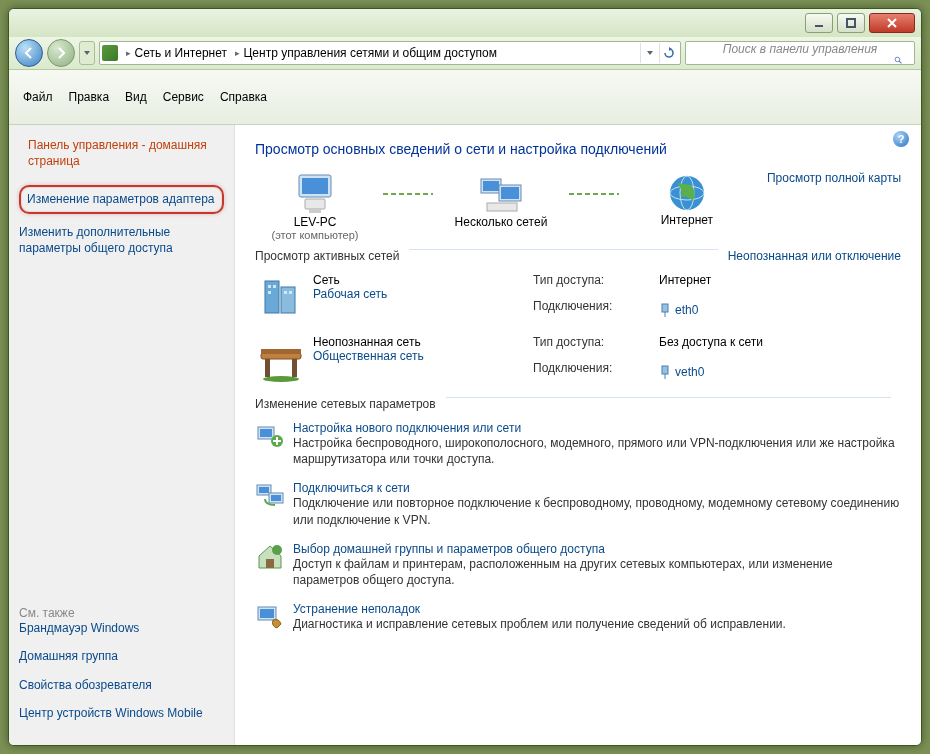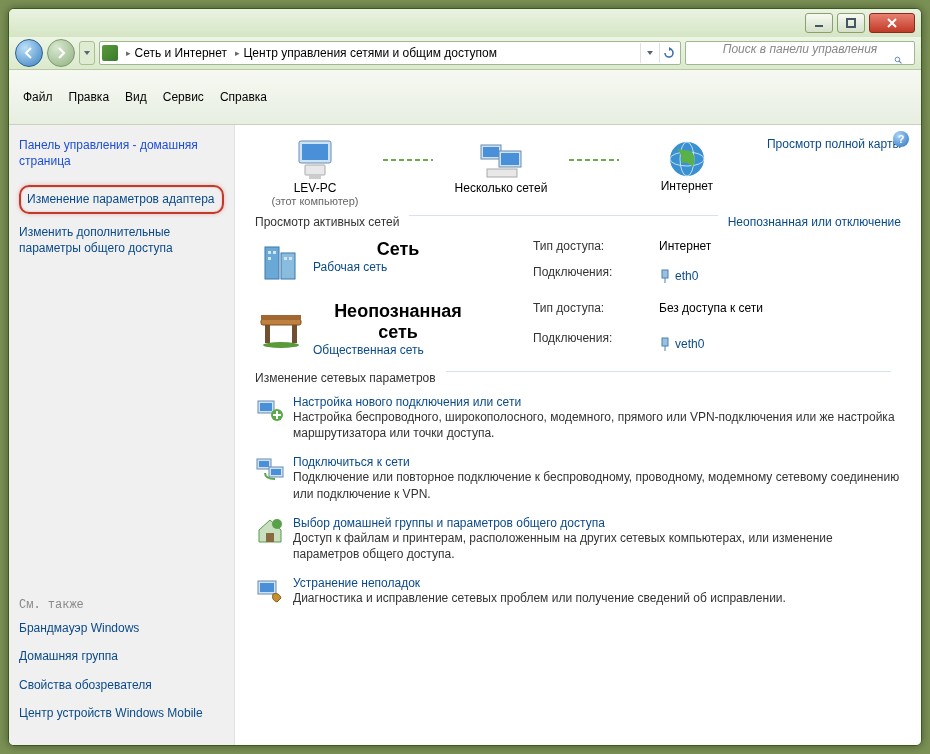--- a/index.html
+++ b/index.html
@@ -20,40 +20,40 @@
   .addr-seg span.sep{margin:0 4px;color:#666;font-size:9px;}
   .addr-buttons{display:flex;margin-left:auto;}
   .addr-buttons div{width:18px;height:20px;display:flex;align-items:center;justify-content:center;border-left:1px solid #e0e0e0;}
   .searchbox{width:210px;height:22px;background:#fff;border:1px solid #a0b890;border-radius:2px;display:flex;align-items:center;padding:0 9px;color:#888;font-style:italic;flex-direction:column;}
   .searchbox svg{width:14px;height:14px;margin-left:auto;fill:#4a7aba;}
   .menubar{height:22px;background:linear-gradient(#f6f9f2,#e8eee2);border-bottom:1px solid #c8d4ba;display:flex;align-items:center;padding:16px 6px;}
   .menuitem{padding:2px 8px;}
   .body{flex:1;display:flex;background:#fff;overflow:hidden;}
   .sidebar{width:205px;background:#f0f0f0;padding:12px 10px;display:flex;flex-direction:column;border-right:1px solid #e0e0e0;}
   .sidebar a{color:#0a4a8a;text-decoration:none;display:block;margin-bottom:12px;line-height:1.35;}
-  .sidebar .cp-home{color:#1d4ed8;margin-bottom:16px;}
+  .sidebar .cp-home{color:#c2410c;margin-bottom:16px;margin-left:9px;}
   .highlighted{border:2px solid #c43a2a;border-radius:10px;padding:4px 6px;margin-bottom:10px;box-shadow:0 0 2px rgba(200,50,40,.4) inset,0 0 4px rgba(200,50,40,.3);}
   .spacer{flex:1;}
-  .seealso-hdr{color:#888;margin-bottom:8px;font-family:Liberation Mono, monospace;}
+  .seealso-hdr{color:#888;margin-bottom:0;}
   .content{flex:1;padding:12px 20px 12px 20px;position:relative;overflow:hidden;}
   .help-icon{position:absolute;top:6px;right:12px;width:16px;height:16px;border-radius:50%;background:radial-gradient(circle at 35% 30%,#aad4f8,#2a70c0);color:#fff;font-weight:bold;display:flex;align-items:center;justify-content:center;font-size:11px;}
   h1{font-size:14px;font-weight:normal;color:#003399;margin:4px 0 14px;}
   .netmap{display:flex;align-items:center;gap:8px;margin-bottom:8px;}
   .netmap .node{display:flex;flex-direction:column;align-items:center;width:120px;text-align:center;}
   .netmap .node .sub{color:#666;font-size:11px;}
   .netmap .line{flex:1;height:2px;background:repeating-linear-gradient(90deg,#6aaa4a 0 5px,transparent 5px 8px);position:relative;top:-12px}
   .netmap .fullmap{color:#0a4a8a;font-size:12px;align-self:flex-start;margin-left:12px;}
   .section-row{display:flex;align-items:flex-start;margin:6px 0 10px;}
   .section-title{color:#333;}
   .section-divider{flex:1;height:1px;background:#d6e2f0;margin:0 10px;}
   .section-link{color:#0a4a8a;}
   .network-entry{display:flex;margin:8px 0 14px;}
   .net-icon{width:52px;height:48px;margin-right:6px;display:flex;align-items:center;justify-content:center;}
   .net-mid{width:170px;}
-  .net-mid .nb{font-weight:bold;font-size:18px;text-align:center;}
+  .net-mid .nb{font-weight:normal;font-size:12px;}
   .net-mid .nt{color:#0a4a8a;}
   .net-right{display:grid;grid-template-columns:110px auto;gap:4px 16px;margin-left:50px;}
   .net-right .lbl{color:#333;}
   .net-right .val-link{color:#0a4a8a;}
   .net-right .adapter{display:flex;align-items:center;gap:4px;}
   .settings-list{margin-top:6px;}
   .setting-item{display:flex;margin:8px 0 14px;}
   .setting-icon{width:30px;height:30px;margin-right:8px;flex-shrink:0;}
   .setting-body .st{color:#0a4a8a;margin-bottom:3px;}
   .setting-body .sd{color:#333;line-height:1.35;}
@@ -152,20 +152,21 @@
       <div class="spacer"></div>
       <div class="seealso-hdr">См. также</div>
       <a>Брандмауэр Windows</a>
       <a>Домашняя группа</a>
       <a>Свойства обозревателя</a>
       <a>Центр устройств Windows Mobile</a>
     </div>
 
     <div class="content">
       <div class="help-icon">?</div>
+      <h1>Просмотр основных сведений о сети и настройка подключений</h1>
 
       <div class="netmap">
         <div class="node">
           <svg class="computer-icon" viewBox="0 0 48 44">
               <rect x="8" y="4" width="32" height="22" rx="2" fill="#cde4f6" stroke="#6a8ab0"></rect>
               <rect x="11" y="7" width="26" height="16" fill="#4a90d8"></rect>
               <rect x="14" y="28" width="20" height="10" rx="1" fill="#e8e8e8" stroke="#aaa"></rect>
               <rect x="18" y="38" width="12" height="4" fill="#ccc"></rect>
             </svg>
           <div>LEV-PC</div>

